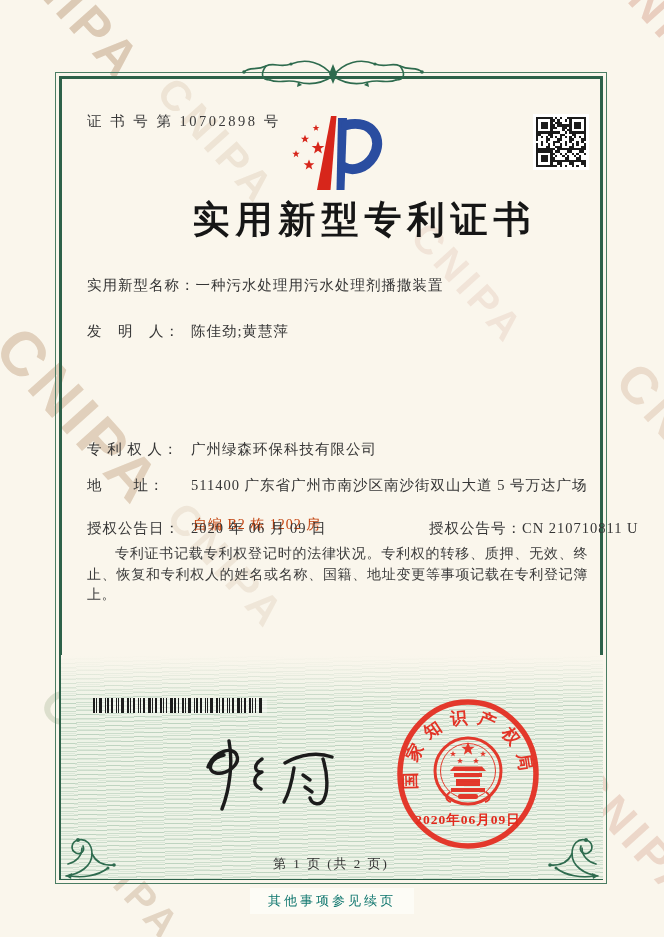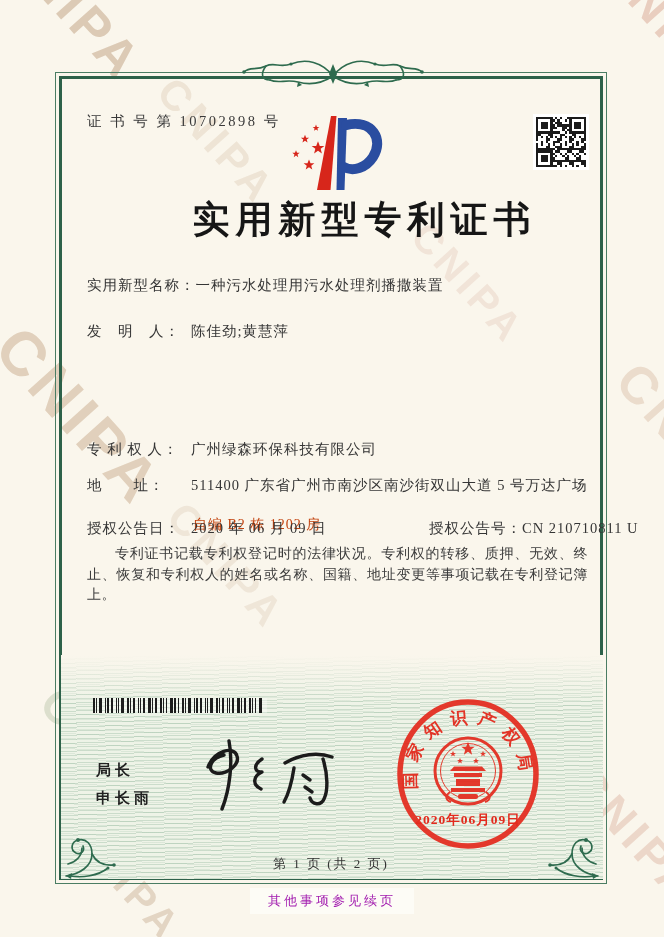--- a/index.html
+++ b/index.html
@@ -36,21 +36,21 @@
   .corner-fl.right{left:542px;transform:scaleX(-1);}
   .barcode{position:absolute;left:93px;top:698px;width:174px;height:15px;font-size:0;background:rgba(255,255,255,0.35);}
   .barcode i{display:inline-block;height:100%;background:#1d1d1d;vertical-align:top;}
   .signer{position:absolute;left:96px;top:756px;font-family:"Liberation Sans","DejaVu Sans",sans-serif;
           font-size:15px;letter-spacing:4px;color:#222;font-weight:600;line-height:28px;}
   .sig-svg{position:absolute;left:192px;top:733px;}
   .seal-svg{position:absolute;left:394px;top:699px;}
   .page-number{position:absolute;left:55px;width:552px;top:855px;text-align:center;font-size:13px;
                letter-spacing:2px;color:#333;}
   .note-wrap{position:absolute;left:0;right:0;top:888px;text-align:center;}
-  .note{display:inline-block;background:#fdfcf6;padding:4px 18px;font-size:13px;letter-spacing:3px;color:#a21caf;}
+  .note{display:inline-block;background:#fdfcf6;padding:4px 18px;font-size:13px;letter-spacing:3px;color:#0f766e;}
 </style>
 </head>
 <body>
 
 <div class="page">
 
   <div class="wm" style="left:-20px;top:-22px;font-size:52px;color:#c9ae92;opacity:.6;">CNIPA</div>
   <div class="wm" style="left:583px;top:0px;font-size:48px;color:#dcae9c;opacity:.55;">CNIPA</div>
   <div class="wm" style="left:140px;top:120px;font-size:42px;color:#d8c3ab;opacity:.35;">CNIPA</div>
   <div class="wm" style="left:395px;top:263px;font-size:40px;color:#e0c0b0;opacity:.33;">CNIPA</div>
@@ -572,24 +572,20 @@
       <span class="lbl" style="min-width:0">授权公告号：</span><span class="val">CN 210710811 U</span>
     </span>
   </div>
 
   <div class="paras">
     <p>专利证书记载专利权登记时的法律状况。专利权的转移、质押、无效、终止、恢复和专利权人的姓名或名称、国籍、地址变更等事项记载在专利登记簿上。</p>
   </div>
 
   <div class="barcode"><i style="width:2px;margin-right:1px"></i><i style="width:1px;margin-right:2px"></i><i style="width:3px;margin-right:3px"></i><i style="width:1px;margin-right:1px"></i><i style="width:2px;margin-right:2px"></i><i style="width:2px;margin-right:3px"></i><i style="width:1px;margin-right:1px"></i><i style="width:1px;margin-right:2px"></i><i style="width:3px;margin-right:3px"></i><i style="width:2px;margin-right:1px"></i><i style="width:1px;margin-right:2px"></i><i style="width:2px;margin-right:3px"></i><i style="width:1px;margin-right:1px"></i><i style="width:1px;margin-right:2px"></i><i style="width:2px;margin-right:3px"></i><i style="width:3px;margin-right:1px"></i><i style="width:1px;margin-right:2px"></i><i style="width:2px;margin-right:3px"></i><i style="width:2px;margin-right:1px"></i><i style="width:1px;margin-right:2px"></i><i style="width:1px;margin-right:3px"></i><i style="width:3px;margin-right:1px"></i><i style="width:2px;margin-right:2px"></i><i style="width:1px;margin-right:3px"></i><i style="width:2px;margin-right:1px"></i><i style="width:1px;margin-right:2px"></i><i style="width:3px;margin-right:3px"></i><i style="width:1px;margin-right:1px"></i><i style="width:2px;margin-right:2px"></i><i style="width:2px;margin-right:3px"></i><i style="width:1px;margin-right:1px"></i><i style="width:1px;margin-right:2px"></i><i style="width:3px;margin-right:3px"></i><i style="width:2px;margin-right:1px"></i><i style="width:1px;margin-right:2px"></i><i style="width:2px;margin-right:3px"></i><i style="width:1px;margin-right:1px"></i><i style="width:1px;margin-right:2px"></i><i style="width:2px;margin-right:3px"></i><i style="width:3px;margin-right:1px"></i><i style="width:1px;margin-right:2px"></i><i style="width:2px;margin-right:3px"></i><i style="width:2px;margin-right:1px"></i><i style="width:1px;margin-right:2px"></i><i style="width:1px;margin-right:3px"></i><i style="width:3px;margin-right:1px"></i></div>
 
-  <div class="signer">
-    <div>局长</div>
-    <div>申长雨</div>
-  </div>
 
   <svg class="sig-svg" width="168" height="82" viewBox="0 0 168 82">
     <g stroke="#1b1b1b" stroke-width="3.4" fill="none" stroke-linecap="round" stroke-linejoin="round">
       <path d="M16,34 C22,18 42,12 45,23 C48,32 34,42 24,40 C14,38 18,25 32,22"></path>
       <path d="M37,8 C41,28 38,56 30,76"></path>
       <path d="M70,26 C61,32 62,39 70,39 C61,43 60,52 69,56"></path>
       <path d="M93,30 C108,21 126,19 140,24"></path>
       <path d="M102,35 C100,48 97,60 92,69"></path>
       <path d="M131,26 C136,42 136,58 132,66 C129,73 120,72 118,65"></path>
       <path d="M111,42 L118,47"></path>

